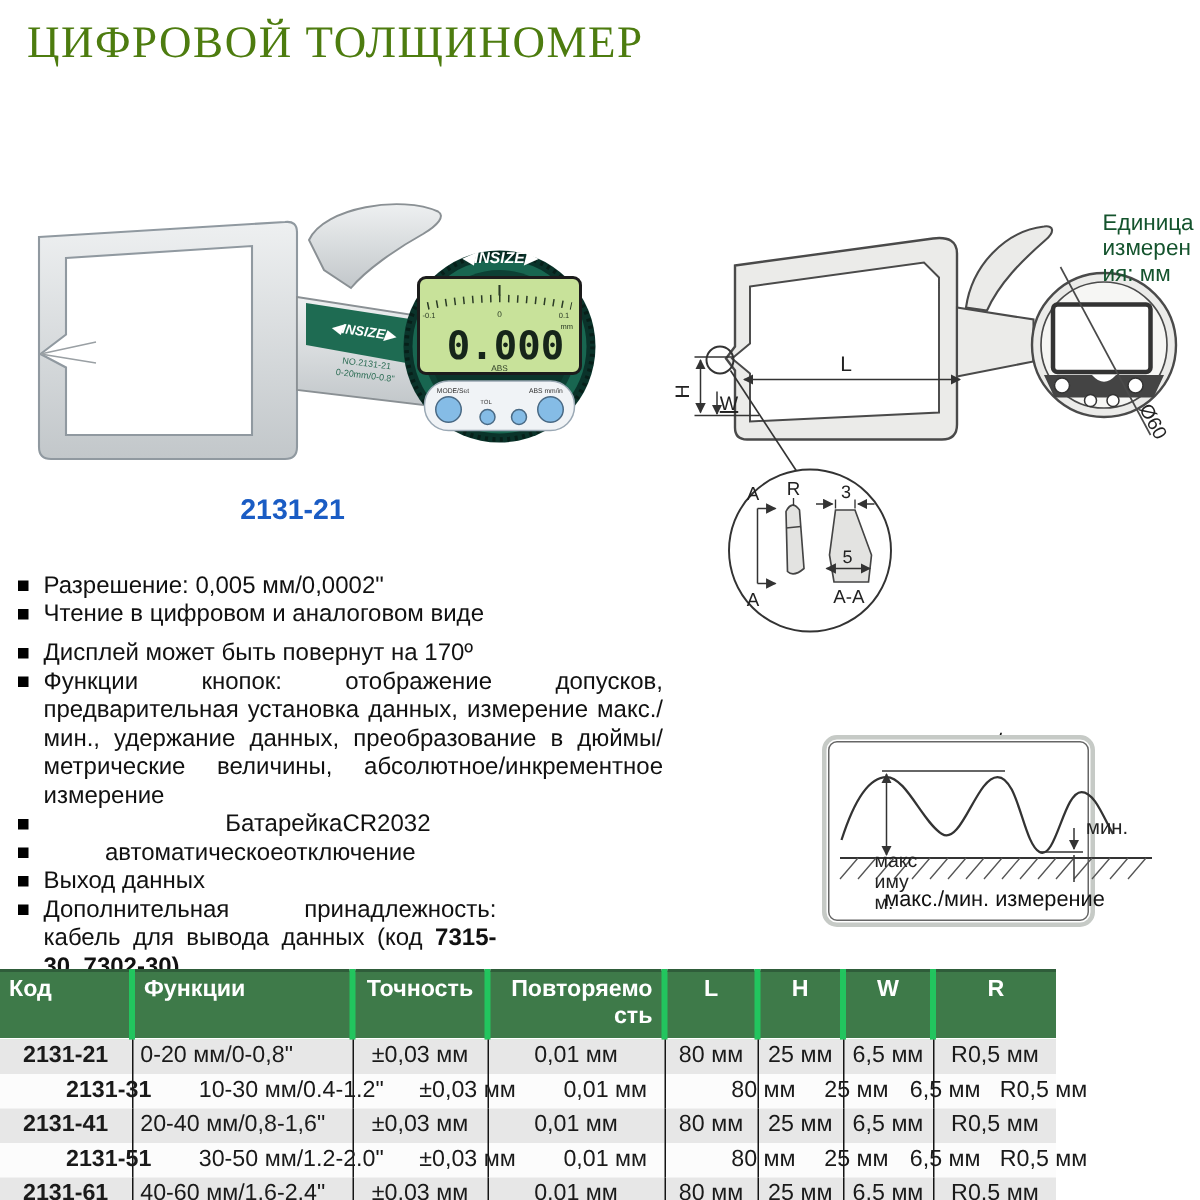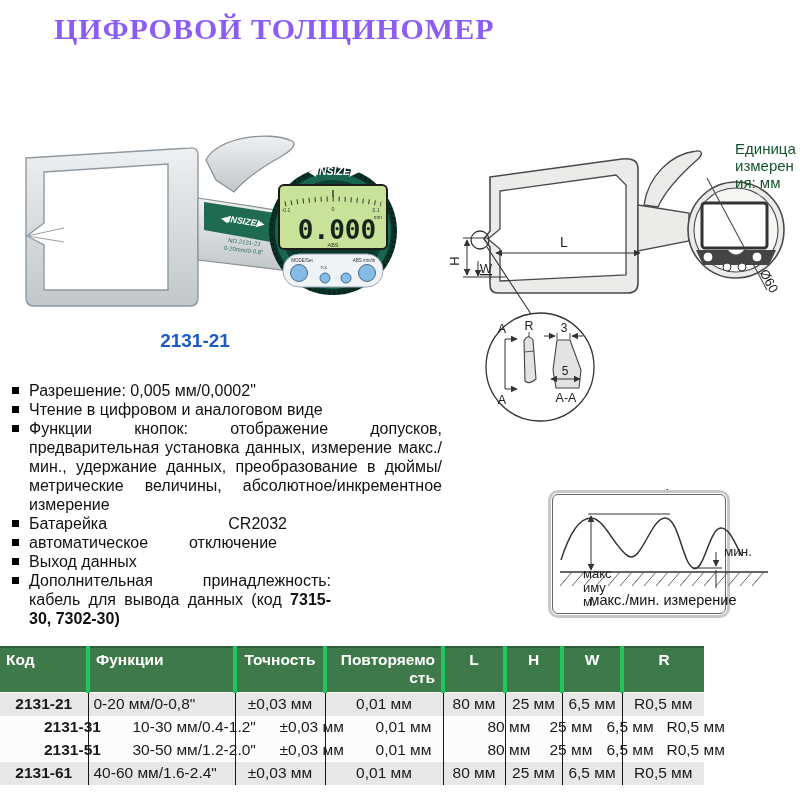--- a/index.html
+++ b/index.html
@@ -1,37 +1,37 @@
 <!DOCTYPE html>
 <html><head>
 <meta charset="utf-8">
 <style>
   * { margin:0; padding:0; box-sizing:border-box; }
   html,body { width:800px; height:800px; background:#fff; font-family:"Liberation Sans",sans-serif; }
   .page { position:relative; width:800px; height:800px; background:#fff; overflow:hidden; }
 
   .page-title { position:absolute; left:18px; top:12px; font-family:"Liberation Serif",serif;
-    font-size:30px; font-weight:700; letter-spacing:1px; color:#8b5cf6;margin-left:36px; }
+    font-size:30px; font-weight:400; letter-spacing:1px; color:#4d7c0f; }
 
   .photo-svg { position:absolute; left:20px; top:128px; }
   .product-caption { position:absolute; left:20px; top:330px; width:350px; text-align:center;
     font-size:19px; font-weight:bold; color:#1a5cc4; }
 
   .drawing-svg { position:absolute; left:440px; top:133px; }
   .unit-note { position:absolute; left:735px; top:140px; width:62px; font-size:15px;
     line-height:17px; color:#14532d; word-break:break-all; }
 
   .features { position:absolute; left:10px; top:381px; width:432px; font-size:16px;
     line-height:19px; color:#111; }
   .features ul { list-style:none; }
   .features li { position:relative; padding-left:19px; }
   .features li::before { content:""; position:absolute; left:2px; top:6px; width:7px; height:7px; background:#000; }
   .features li.gap { margin-top:7px; }
   .features li.just { text-align:justify; }
-  .spread { display:flex; justify-content:space-between; }
+  .spread { display:flex; justify-content:flex-end; }
   .spread.w1 { width:258px; }
   .spread.w2 { width:248px; }
   .acc { width:302px; text-align:justify; }
 
   .maxmin { position:absolute; left:546px; top:470px; width:238px; height:158px; }
   .maxmin-title { width:234px; text-align:center; font-size:15px; color:#111;margin-top:16px; }
   .maxmin-box { position:absolute; left:2px; top:20px; width:182px; height:128px;
     border:3px solid #c6cac6; border-radius:10px; background:#fff; }
   .maxmin-box::before { content:""; position:absolute; inset:1px; border:1.5px solid #666; border-radius:6px; }
   .maxmin-svg { position:absolute; left:3px; top:3px; }
@@ -171,20 +171,21 @@
     <line x1="111" y1="246" x2="140" y2="246" stroke="#333" stroke-width="1" marker-start="url(#ar1)" marker-end="url(#ar1)"></line>
     <text x="125" y="242" font-size="12" fill="#222" text-anchor="middle">5</text>
     <text x="126" y="269" font-size="12.5" fill="#222" text-anchor="middle">A-A</text>
   </svg>
   <div class="unit-note">Единица измерения: мм</div>
 
   <div class="features">
     <ul>
       <li>Разрешение: 0,005 мм/0,0002"</li>
       <li>Чтение в цифровом и аналоговом виде</li>
+      <li class="gap">Дисплей может быть повернут на 170º</li>
       <li class="just">Функции кнопок: отображение допусков, предварительная установка данных, измерение макс./мин., удержание данных, преобразование в дюймы/метрические величины, абсолютное/инкрементное измерение</li>
       <li>
         <div class="spread w1">
           <span>Батарейка</span>
           <span>CR2032</span>
         </div>
       </li>
       <li>
         <div class="spread w2">
           <span>автоматическое</span>
@@ -262,20 +263,30 @@
       <tr class="even">
         <td class="code">2131-31</td>
         <td class="l">10-30 мм/0.4-1.2"</td>
         <td>±0,03 мм</td>
         <td>0,01 мм</td>
         <td>80 мм</td>
         <td>25 мм</td>
         <td>6,5 мм</td>
         <td>R0,5 мм</td>
       </tr>
+      <tr class="odd">
+        <td class="code">2131-41</td>
+        <td class="l">20-40 мм/0,8-1,6"</td>
+        <td>±0,03 мм</td>
+        <td>0,01 мм</td>
+        <td>80 мм</td>
+        <td>25 мм</td>
+        <td>6,5 мм</td>
+        <td>R0,5 мм</td>
+      </tr>
       <tr class="even">
         <td class="code">2131-51</td>
         <td class="l">30-50 мм/1.2-2.0"</td>
         <td>±0,03 мм</td>
         <td>0,01 мм</td>
         <td>80 мм</td>
         <td>25 мм</td>
         <td>6,5 мм</td>
         <td>R0,5 мм</td>
       </tr>

